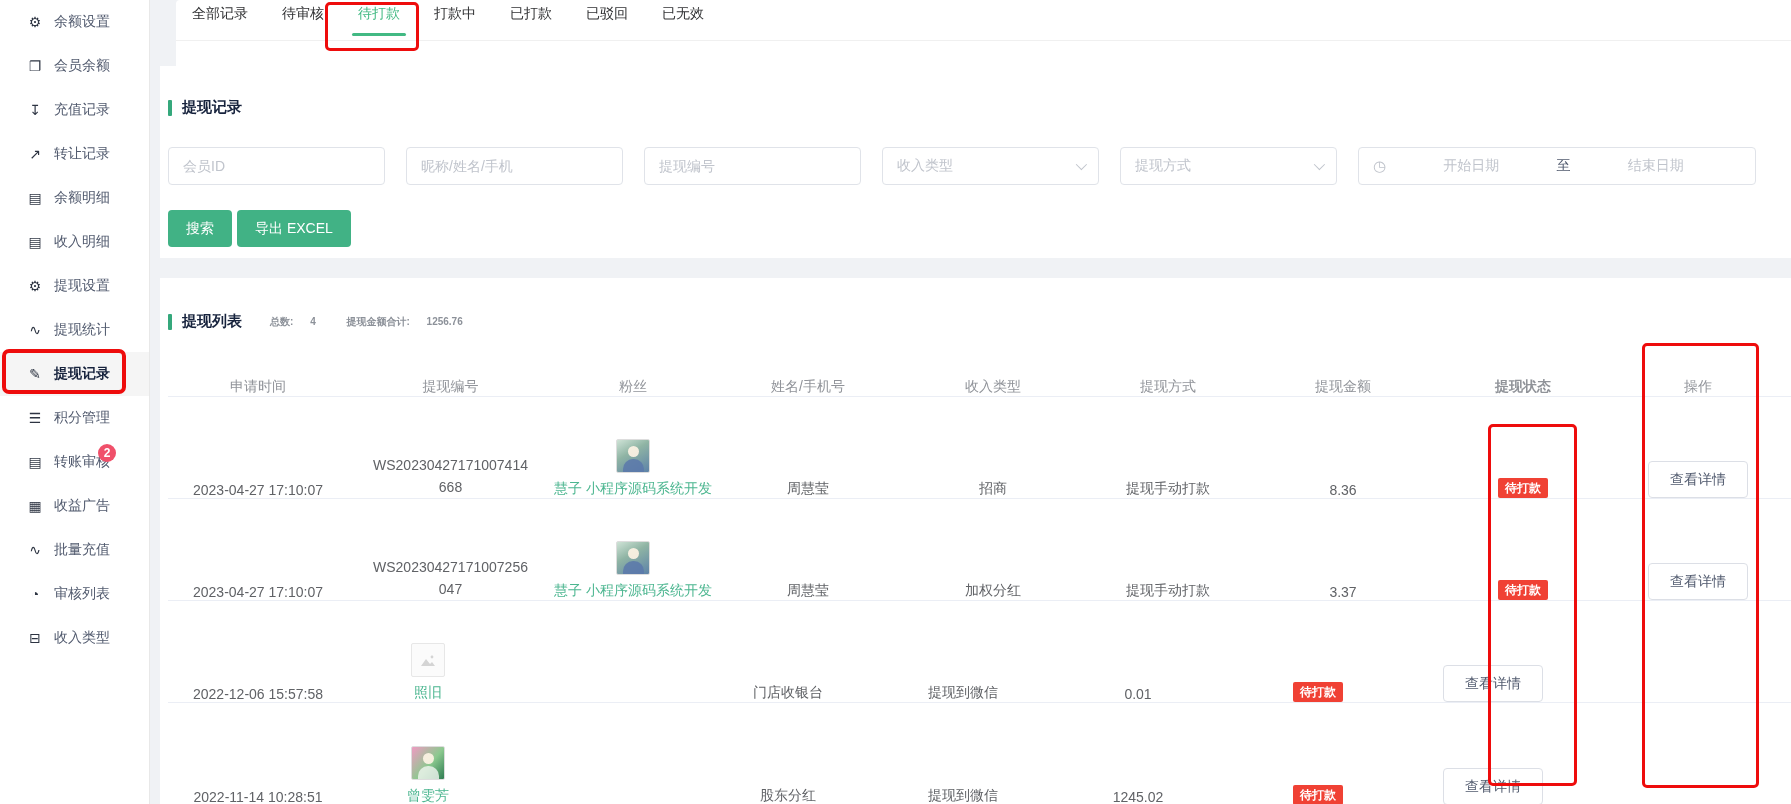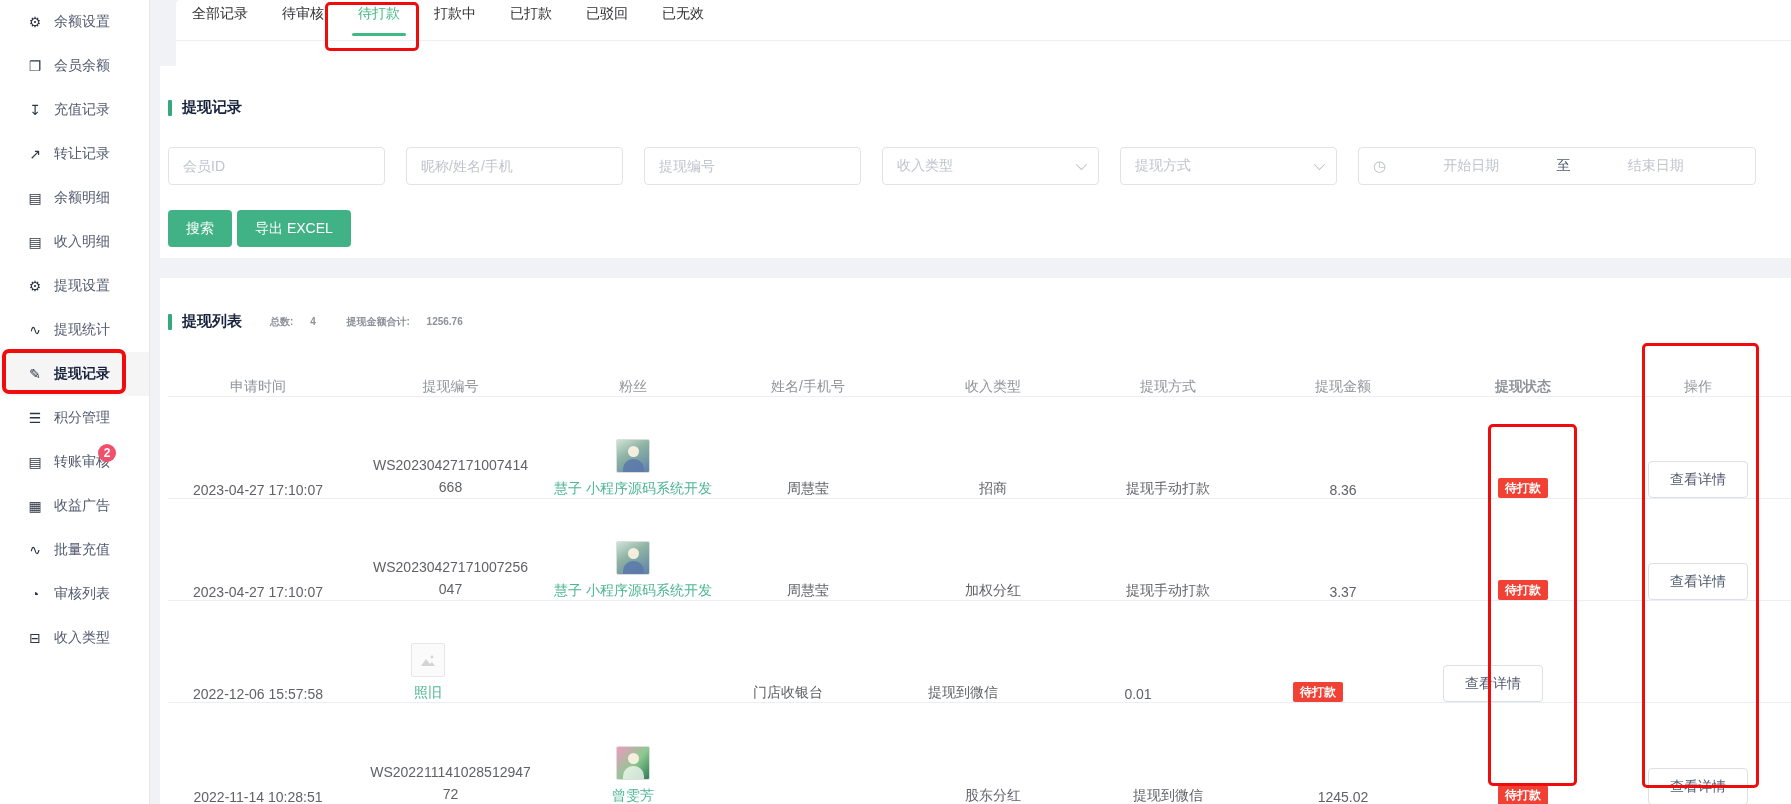--- a/index.html
+++ b/index.html
@@ -285,23 +285,20 @@
     <div class="c c8">
         <span class="badge-red">待打款</span>
       </div>
     <div class="c c9">
         <button class="btn-detail">查看详情</button>
       </div>
   </div>
 
   <div class="trow">
     <div class="c c1">2022-11-14 10:28:51</div>
-    <div class="c c2">
-        <span class="code">WS20221114102851294772</span>
-      </div>
     <div class="c c3">
       <span class="avatar photo-b"></span>
       <span class="fan-name">曾雯芳</span>
     </div>
     <div class="c c4"></div>
     <div class="c c5">股东分红</div>
     <div class="c c6">提现到微信</div>
     <div class="c c7">1245.02</div>
     <div class="c c8">
         <span class="badge-red">待打款</span>

